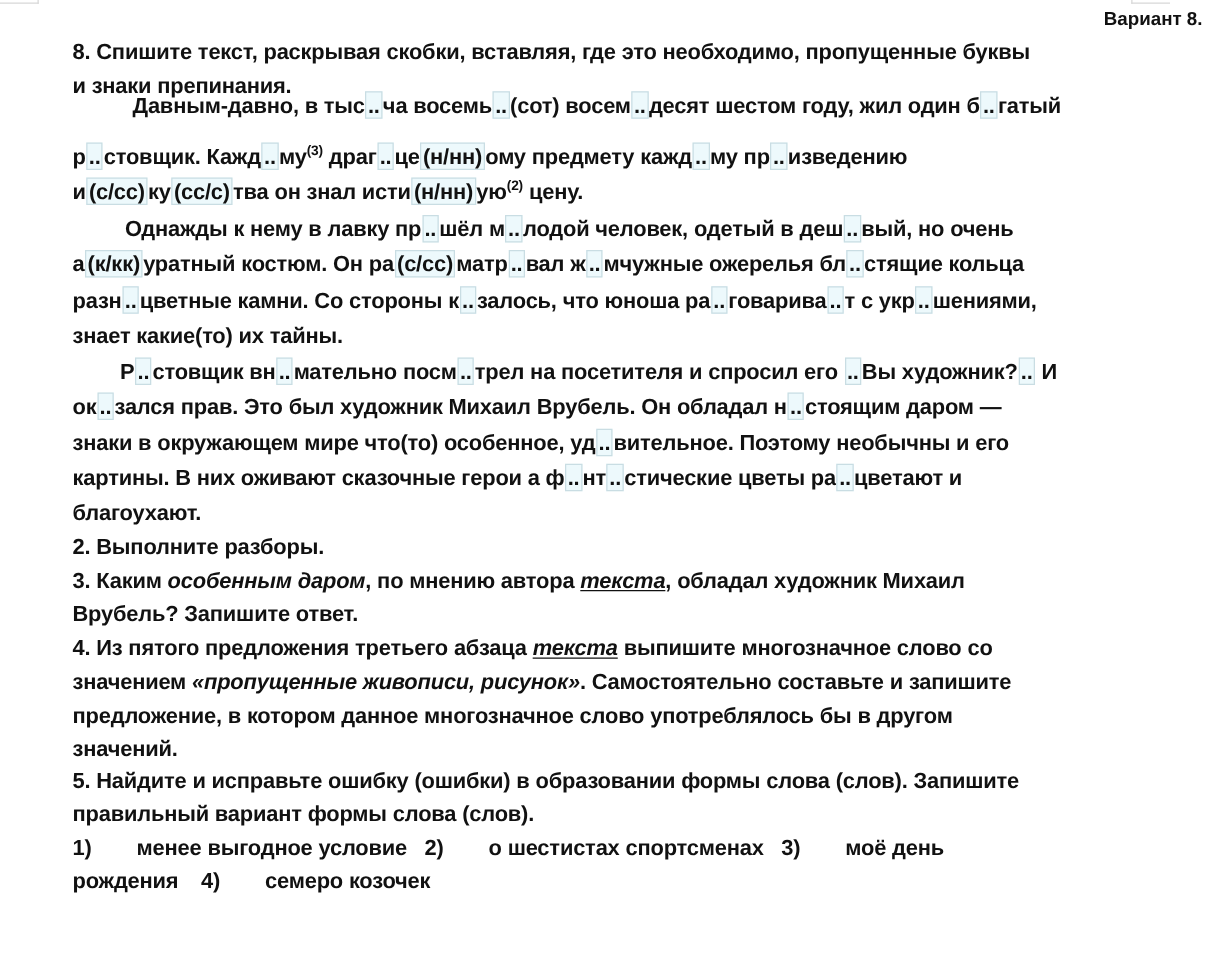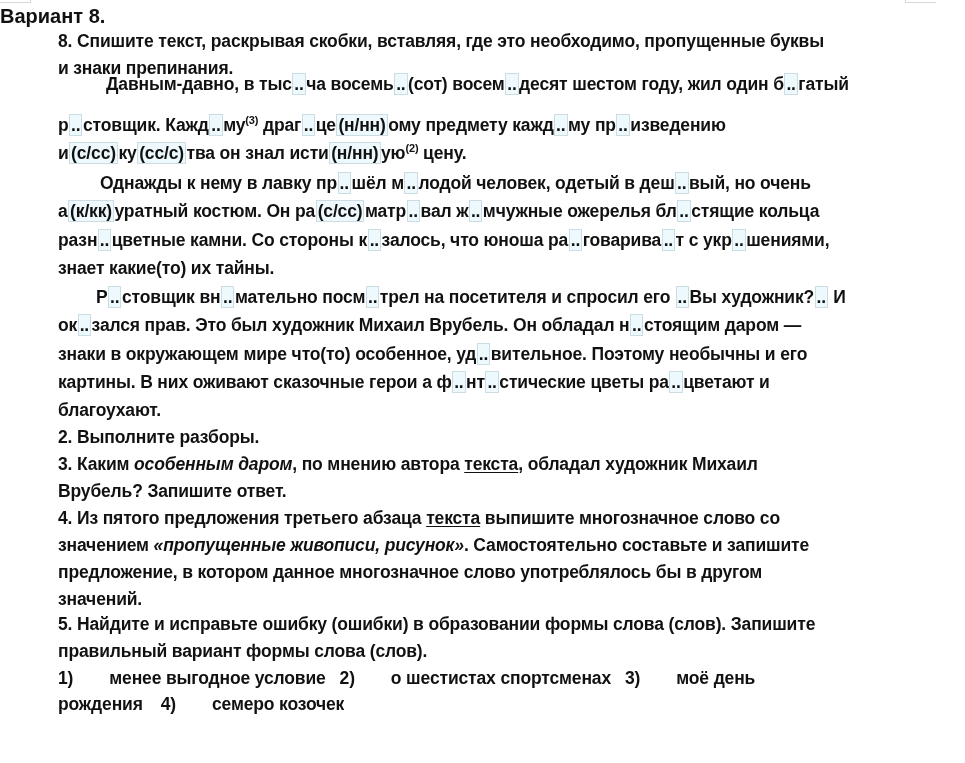--- a/index.html
+++ b/index.html
@@ -32,22 +32,22 @@
       left: 58px;
       top: 0;
       width: 860px;
     }
     .title {
       position: absolute;
       left: 0;
       top: 6px;
       width: 962px;
       margin-left: -58px;
-      text-align: left;
-      font-size: 20px;
+      text-align: right;
+      font-size: 15px;
       line-height: 20px;
     }
     .line {
       position: absolute;
       left: 0;
       white-space: nowrap;
       font-size: 17.5px;
       line-height: 22px;
       letter-spacing: -0.15px;
     }
@@ -56,21 +56,21 @@
       border: 1px solid #c9dde3;
       padding: 0 1px;
       margin: 0 0.5px;
     }
     sup {
       font-size: 11px;
       line-height: 0;
       vertical-align: 7px;
     }
     em { font-style: italic; }
-    u { text-decoration: underline; text-underline-offset: 2px; }
+    u { text-decoration: underline; text-underline-offset: 2px; font-style: italic; }
     .gap { display: inline-block; }
   </style>
 </head>
 <body>
 
 <div class="corner-mark corner-tl"></div>
 <div class="corner-mark corner-tr"></div>
 
 <div class="doc">
 

